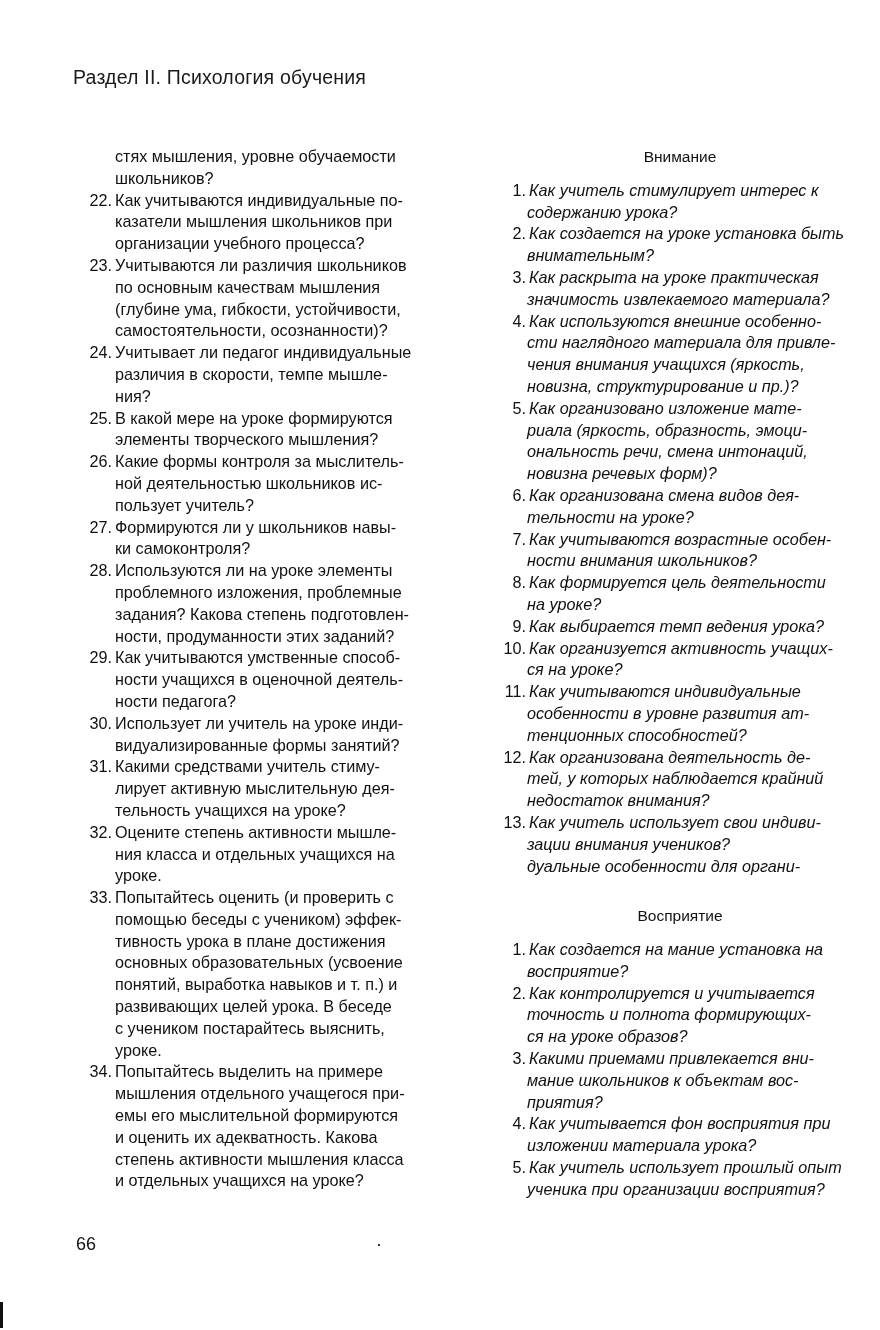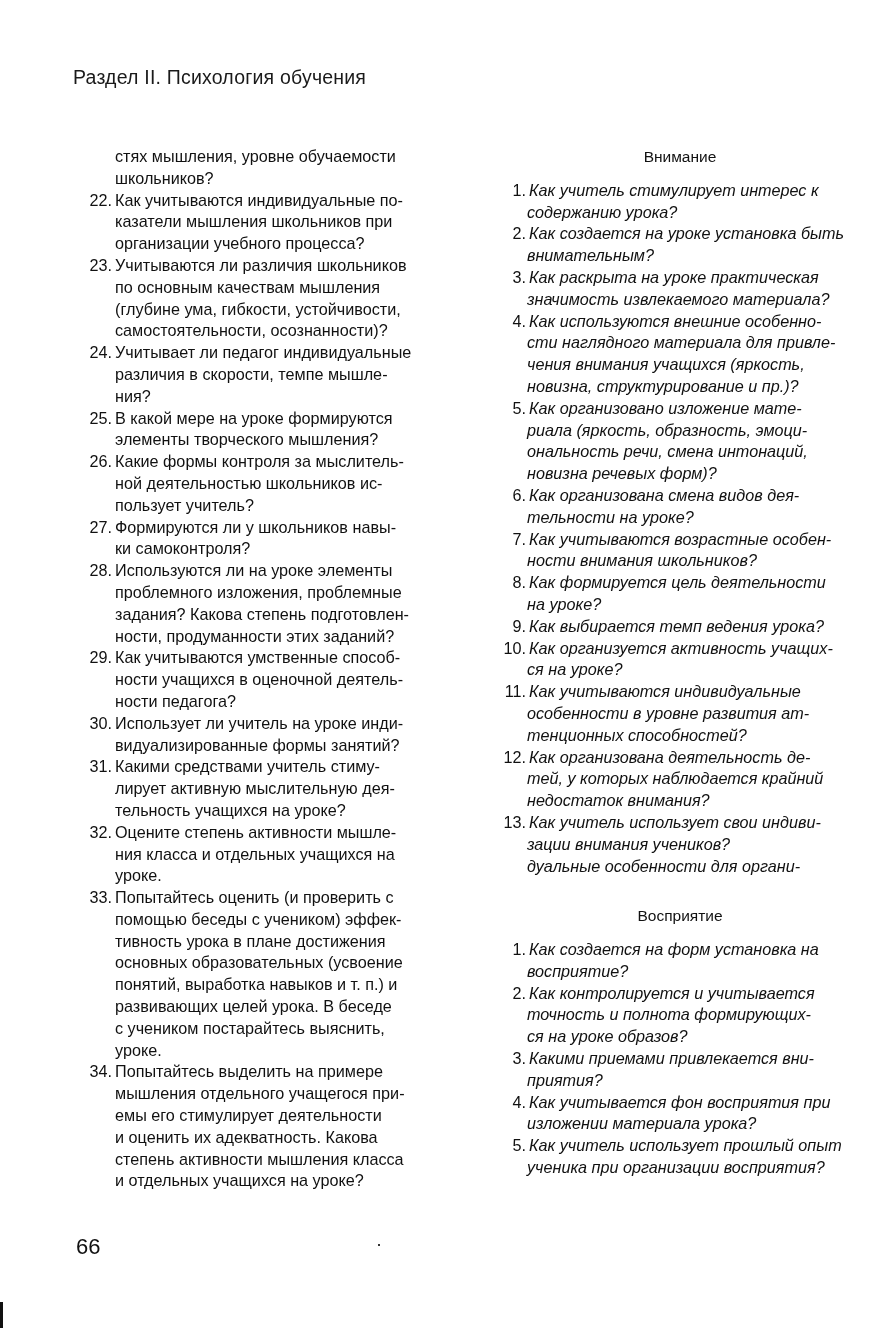--- a/index.html
+++ b/index.html
@@ -26,21 +26,21 @@
   .col-left .txt.cont { left: 45px; }
   .col-right .txt { position: absolute; left: 29px; font-style: italic; }
   .col-right .txt.cont { left: 27px; }
   .section-title {
     text-align: center; font-weight: normal; font-size: 15.5px;
     height: 21.8px; line-height: 21.8px;
   }
   .gap-small { height: 12px; }
   .gap-large { height: 28px; }
   .page-number {
-    position: absolute; left: 76px; top: 1234px; font-size: 22px;
+    position: absolute; left: 76px; top: 1234px; font-size: 18px;
   }
   .dot {
     position: absolute; left: 378px; top: 1244px; width: 2px; height: 2px; background: #333;
   }
   .edge-mark {
     position: absolute; left: 0; top: 1302px; width: 3px; height: 26px; background: #111;
   }
 </style>
 </head>
 <body>
@@ -187,21 +187,21 @@
       <span class="txt cont">уроке.</span>
     </div>
     <div class="line">
       <span class="num">34.</span>
       <span class="txt">Попытайтесь выделить на примере</span>
     </div>
     <div class="line">
       <span class="txt cont">мышления отдельного учащегося при-</span>
     </div>
     <div class="line">
-      <span class="txt cont">емы его стимулирует деятельности</span>
+      <span class="txt cont">емы его мыслительной формируются</span>
     </div>
     <div class="line">
       <span class="txt cont">и оценить их адекватность. Какова</span>
     </div>
     <div class="line">
       <span class="txt cont">степень активности мышления класса</span>
     </div>
     <div class="line">
       <span class="txt cont">и отдельных учащихся на уроке?</span>
     </div>
@@ -317,38 +317,41 @@
       <span class="txt cont">зации внимания учеников?</span>
     </div>
     <div class="line">
       <span class="txt cont">дуальные особенности для органи-</span>
     </div>
     <div class="gap-large"></div>
     <div class="section-title">Восприятие</div>
     <div class="gap-small"></div>
     <div class="line">
       <span class="num">1.</span>
-      <span class="txt">Как создается на форм установка на</span>
+      <span class="txt">Как создается на мание установка на</span>
     </div>
     <div class="line">
       <span class="txt cont">восприятие?</span>
     </div>
     <div class="line">
       <span class="num">2.</span>
       <span class="txt">Как контролируется и учитывается</span>
     </div>
     <div class="line">
       <span class="txt cont">точность и полнота формирующих-</span>
     </div>
     <div class="line">
       <span class="txt cont">ся на уроке образов?</span>
     </div>
     <div class="line">
       <span class="num">3.</span>
       <span class="txt">Какими приемами привлекается вни-</span>
+    </div>
+    <div class="line">
+      <span class="txt cont">мание школьников к объектам вос-</span>
     </div>
     <div class="line">
       <span class="txt cont">приятия?</span>
     </div>
     <div class="line">
       <span class="num">4.</span>
       <span class="txt">Как учитывается фон восприятия при</span>
     </div>
     <div class="line">
       <span class="txt cont">изложении материала урока?</span>

